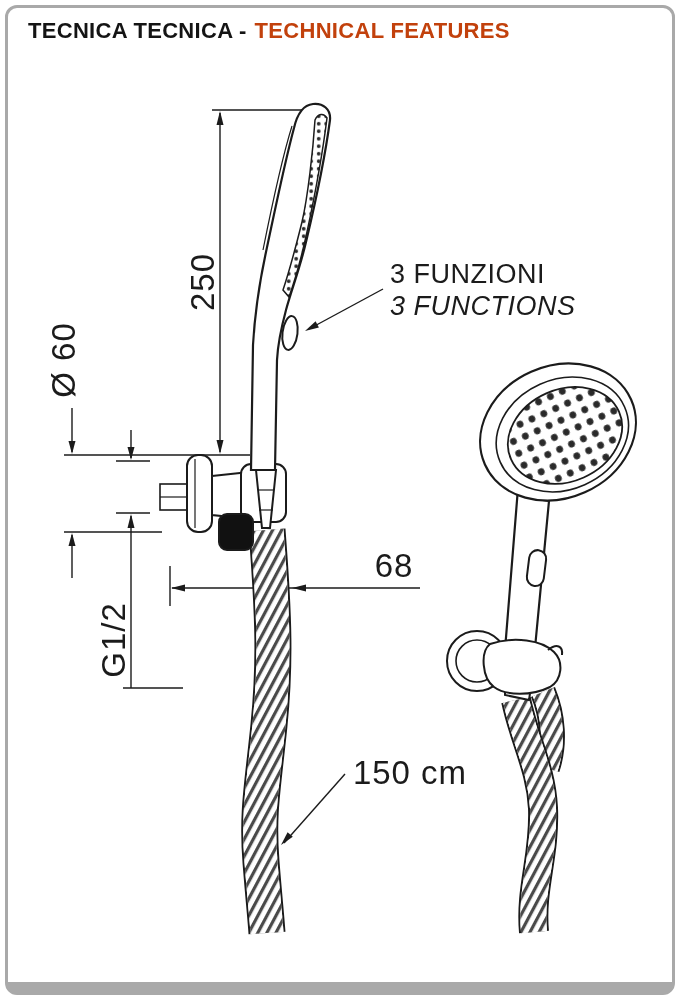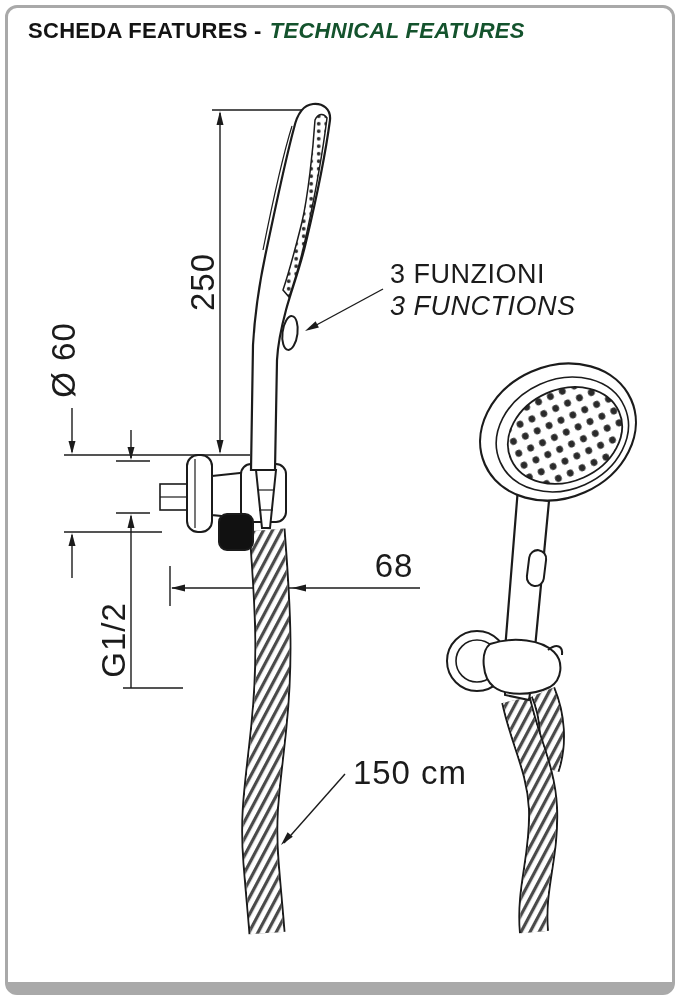--- a/index.html
+++ b/index.html
@@ -1,33 +1,33 @@
 <!DOCTYPE html>
 <html><head>
 <meta charset="utf-8">
 <style>
   html,body { margin:0; padding:0; background:#ffffff; }
   body { width:680px; height:1000px; font-family:"Liberation Sans", sans-serif; }
   .page { position:relative; width:680px; height:1000px; background:#ffffff; overflow:hidden; }
   .frame { position:absolute; inset:5px; border:3px solid #a9a9a9; border-bottom-width:13px; border-radius:12px; pointer-events:none; }
   .header { position:absolute; left:28px; top:18px; font-size:22px; font-weight:bold; letter-spacing:.3px; white-space:nowrap; }
   .t-it { color:#141414; }
-  .t-en { color:#14532d; font-style:italic; margin-left:8px; }
+  .t-en { color:#c2410c; margin-left:8px; }
   svg.draw { position:absolute; left:0; top:0; }
   .dim-text { font-size:33px; fill:#1b1b1b; letter-spacing:1px; }
   .ann-text { font-size:27px; fill:#1b1b1b; letter-spacing:.5px; }
   .ann-text-i { font-size:27px; fill:#1b1b1b; font-style:italic; letter-spacing:.5px; }
 </style>
 </head>
 <body>
 
 <div class="page">
 
   <div class="header">
-    <span class="t-it">SCHEDA FEATURES -</span><span class="t-en">TECHNICAL FEATURES</span>
+    <span class="t-it">TECNICA TECNICA -</span><span class="t-en">TECHNICAL FEATURES</span>
   </div>
 
   <svg class="draw" width="680" height="1000" viewBox="0 0 680 1000">
     <defs>
       <pattern id="dotsSmall" width="7.5" height="7.5" patternUnits="userSpaceOnUse">
         <rect width="7.5" height="7.5" fill="#ffffff"></rect>
         <circle cx="3.7" cy="3.7" r="1.9" fill="#2a2a2a"></circle>
       </pattern>
       <pattern id="dotsBig" width="13" height="13" patternUnits="userSpaceOnUse">
         <rect width="13" height="13" fill="#ffffff"></rect>

